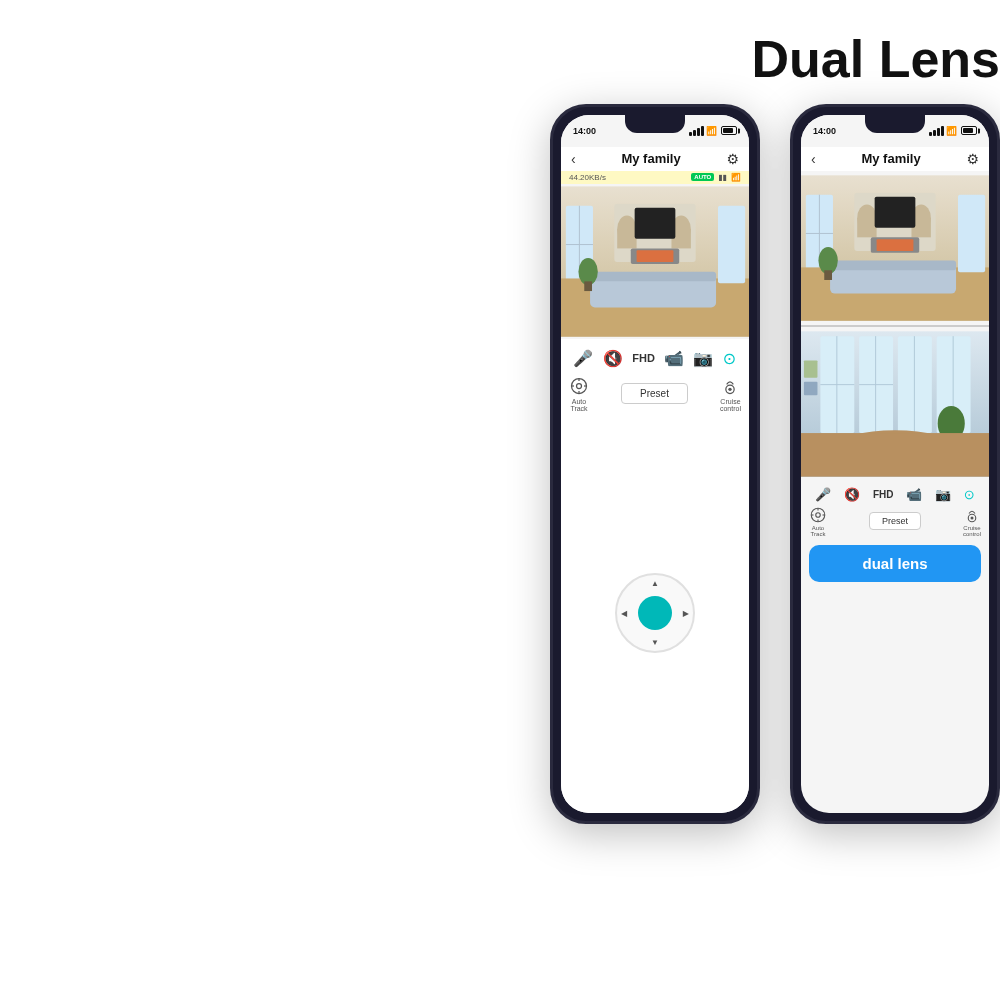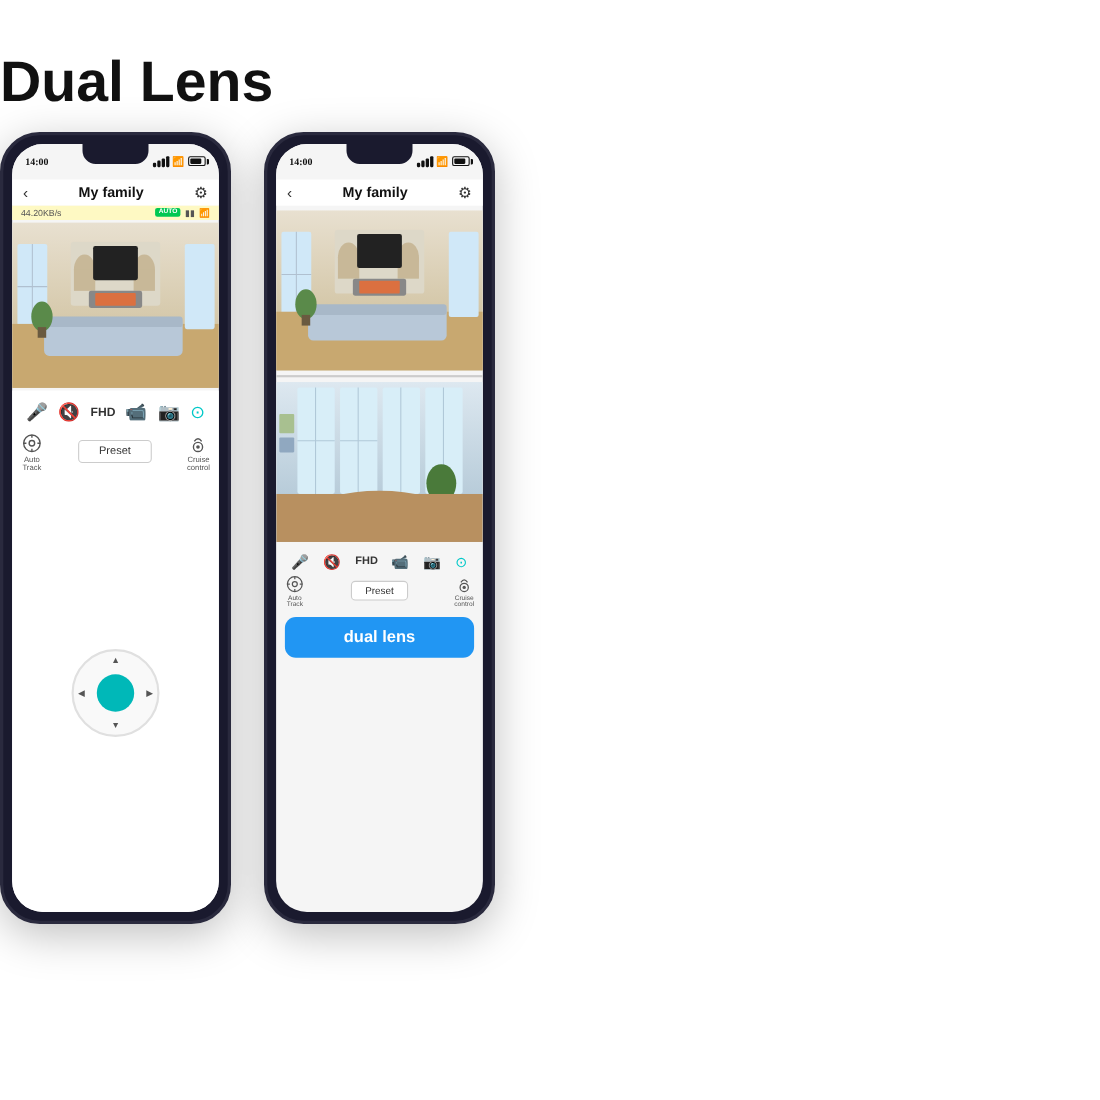--- a/index.html
+++ b/index.html
@@ -9,22 +9,22 @@
       background: #ffffff;
       font-family: -apple-system, BlinkMacSystemFont, 'Segoe UI', sans-serif;
       overflow: hidden;
     }
 
     .page-container {
       width: 1000px;
       height: 1000px;
       display: flex;
       flex-direction: column;
-      align-items: flex-start;
-      padding-top: 46px;
+      align-items: flex-end;
+      padding-top: 30px;
     }
 
     .headline {
       font-size: 52px;
       font-weight: 900;
       text-align: center;
       line-height: 1.15;
       color: #111;
       margin-bottom: 14px;
     }
@@ -93,21 +93,20 @@
     
     .notch-bar {
       background: #f5f5f5;
       height: 32px;
       display: flex;
       align-items: center;
       justify-content: space-between;
       padding: 0 12px;
       position: relative;
       flex-shrink: 0;
-      font-family: Liberation Serif, serif;
     }
 
     .notch {
       position: absolute;
       top: 0;
       left: 50%;
       transform: translateX(-50%);
       width: 60px;
       height: 18px;
       background: #1a1a2e;

